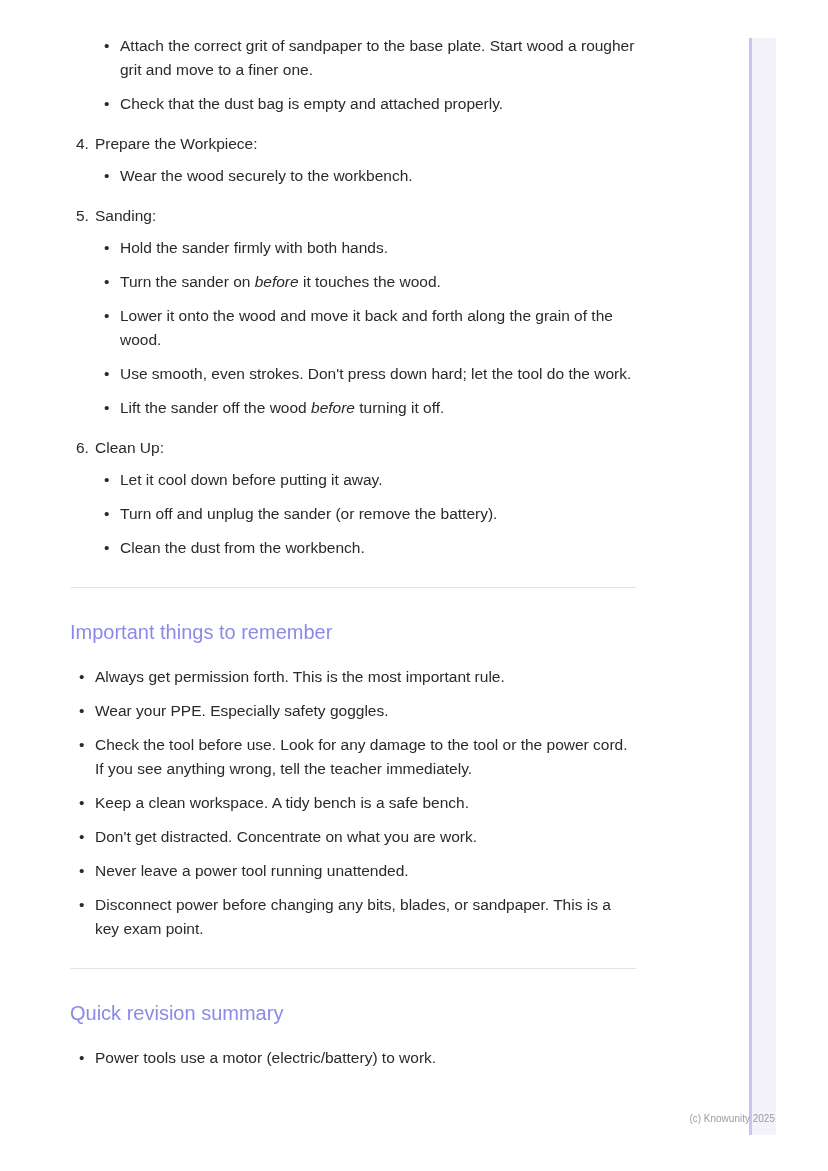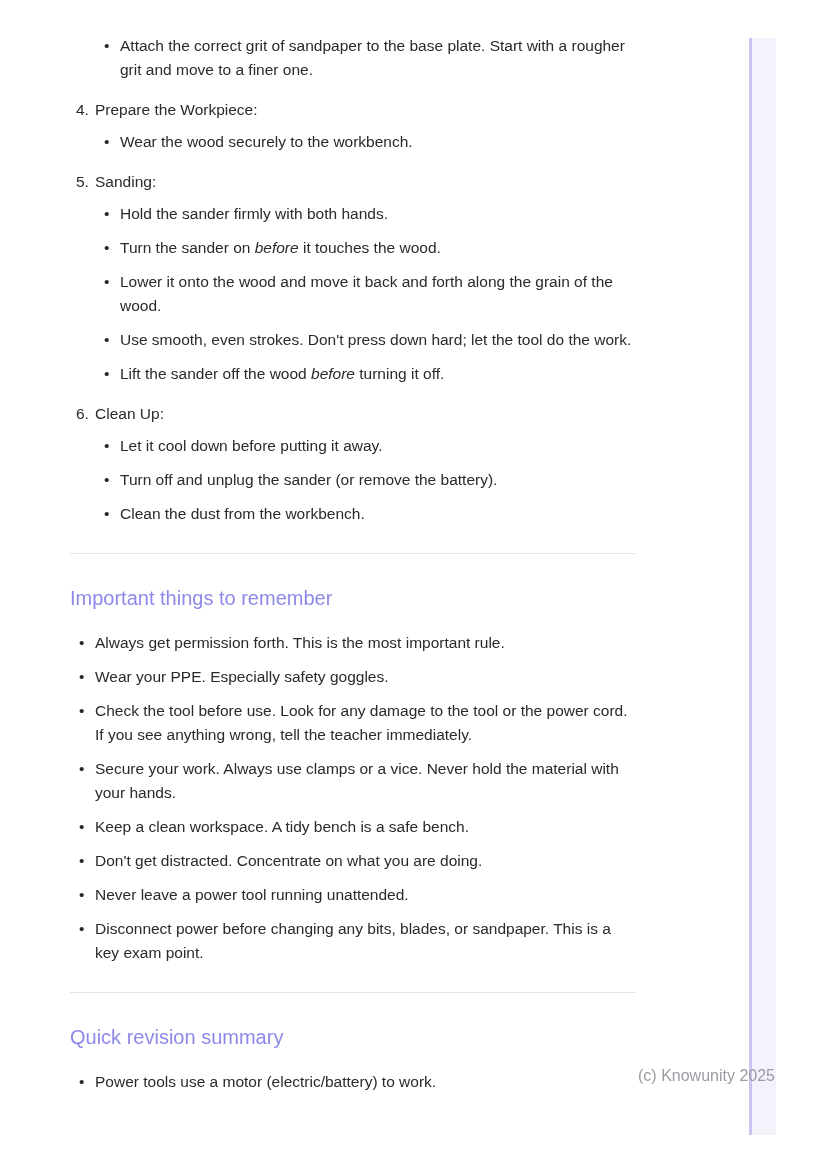--- a/index.html
+++ b/index.html
@@ -43,32 +43,33 @@
   }
   .edge-line{
     position:absolute;left:749px;top:38px;width:3px;height:1097px;
     background:var(--edge-line);
   }
   .edge-strip{
     position:absolute;left:752px;top:38px;width:24px;height:1097px;
     background:var(--edge-strip);
   }
   .watermark{
-    position:absolute;top:1070px;right:53px;
-    font-size:16px;line-height:12px;color:var(--watermark-ink);
+    position:absolute;top:1113px;right:53px;
+    font-size:10px;line-height:12px;color:var(--watermark-ink);
     z-index:3;
   }
 </style>
 </head>
 <body>
 
 <div class="page">
   <main class="content">
       <ul class="sub">
-        <li><span>Attach the correct grit of sandpaper to the base plate. Start with a rougher grit and move to a finer one.</span></li>
+        <li><span>Attach the correct grit of sandpaper to the base plate. Start wood a rougher grit and move to a finer one.</span></li>
+        <li><span>Check that the dust bag is empty and attached properly.</span></li>
       </ul>
       <div class="num-item">
         <div class="num-head"><span class="num">4.</span><span class="b">Prepare the Workpiece</span><span>:</span></div>
         <ul class="sub">
           <li><span>Wear the wood securely to the workbench.</span></li>
         </ul>
       </div>
       <div class="num-item">
         <div class="num-head"><span class="num">5.</span><span class="b">Sanding</span><span>:</span></div>
         <ul class="sub">
@@ -86,23 +87,22 @@
           <li><span>Turn off and unplug the sander (or remove the battery).</span></li>
           <li><span>Clean the dust from the workbench.</span></li>
         </ul>
       </div>
       <hr>
       <h2>Important things to remember</h2>
       <ul class="top">
         <li><span class="b">Always get permission forth.</span><span> This is the most important rule.</span></li>
         <li><span class="b">Wear your PPE.</span><span> Especially safety goggles.</span></li>
         <li><span class="b">Check the tool before use.</span><span> Look for any damage to the tool or the power cord. If you see anything wrong, tell the teacher immediately.</span></li>
-        <li><span class="b">Secure your work.</span><span> Always use clamps or a vice. Never hold the material with your hands.</span></li>
         <li><span class="b">Keep a clean workspace.</span><span> A tidy bench is a safe bench.</span></li>
-        <li><span class="b">Don't get distracted.</span><span> Concentrate on what you are doing.</span></li>
+        <li><span class="b">Don't get distracted.</span><span> Concentrate on what you are work.</span></li>
         <li><span class="b">Never leave a power tool running unattended.</span></li>
         <li><span class="b">Disconnect power</span><span> before changing any bits, blades, or sandpaper. This is a key exam point.</span></li>
       </ul>
       <hr>
       <h2>Quick revision summary</h2>
       <ul class="top">
         <li><span>Power tools use a motor (electric/battery) to work.</span></li>
       </ul>
     </main>
   <div class="edge-line"></div>

